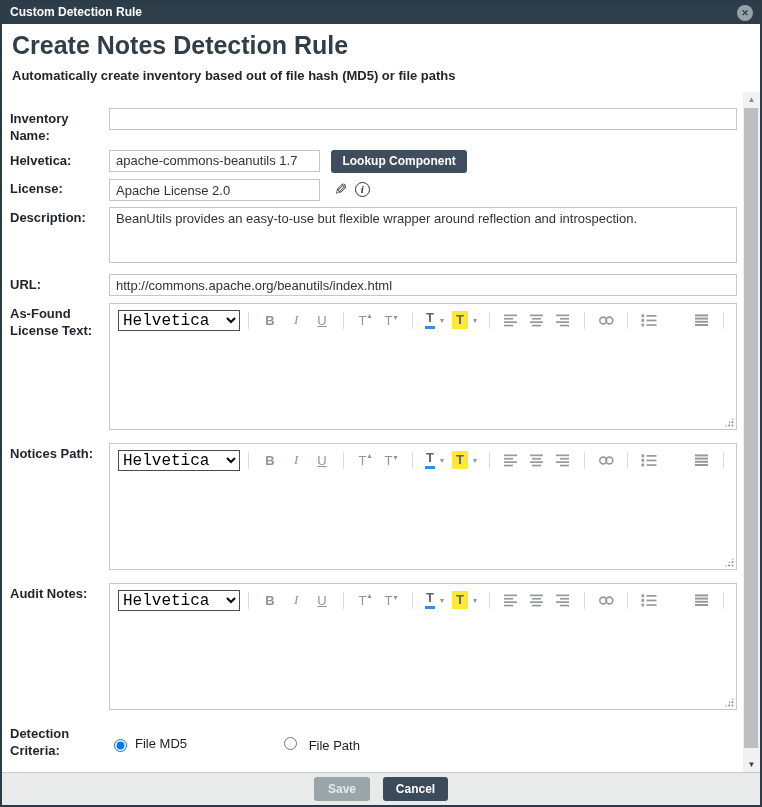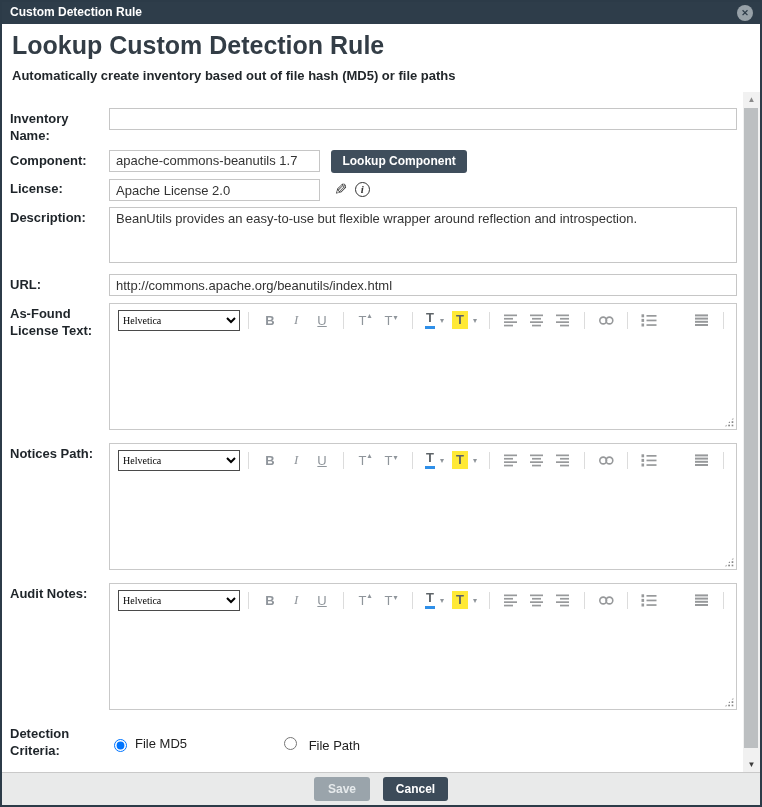--- a/index.html
+++ b/index.html
@@ -41,22 +41,22 @@
 
   .inline-icons { display:inline-flex; align-items:center; gap:7px; margin-left:10px; padding-top:2px; }
   .pencil { font-size:16px; color:#333; transform:scaleX(-1); display:inline-block; }
   .info-circle { width:15px; height:15px; border:1.2px solid #333; border-radius:50%; display:inline-flex;
                  align-items:center; justify-content:center; font-family:"Liberation Serif",serif;
                  font-style:italic; font-weight:bold; font-size:11px; color:#333; }
 
   
   .editor { border:1px solid #c9c9c9; height:127px; position:relative; background:#fff; }
   .rte-toolbar { display:flex; align-items:center; padding:5px 4px 0 8px; height:27px; overflow:hidden; }
-  .rte-font { width:132px; height:21px; border:1px solid #4a4a4a; font-size:10px; background:#fff;
-              font-family:Liberation Serif, serif; }
+  .rte-font { width:132px; height:21px; border:1px solid #4a4a4a; font-size:16px; background:#fff;
+              font-family:Liberation Mono, monospace; }
   .sep { width:1px; height:17px; background:#dcdcdc; margin:0 8px; flex:none; }
   .ti { border:none; background:none; font-family:"Liberation Sans",sans-serif; font-size:13px;
         color:#8f959b; min-width:20px; height:20px; margin:0 3px; padding:0 1px; cursor:pointer;
         display:inline-flex; align-items:center; justify-content:center; flex:none; }
   .ti.b { font-weight:bold; }
   .ti.i { font-style:italic; font-family:"Liberation Serif",serif; }
   .ti.u { text-decoration:underline; }
   .mini { font-size:8px; line-height:1; }
   .mini.up { margin:-9px 0 0 1px; }
   .mini.dn { margin:-4px 0 0 1px; }
@@ -98,35 +98,35 @@
 <body>
 
 <div class="dialog">
 
   <div class="titlebar">
     <span>Custom Detection Rule</span>
     <span class="close-btn">✕</span>
   </div>
 
   <div class="header">
-    <h1>Lookup Custom Detection Rule</h1>
+    <h1>Create Notes Detection Rule</h1>
     <div class="subtitle">Automatically create inventory based out of file hash (MD5) or file paths</div>
   </div>
 
   <div class="content">
 
     <div class="row mb12">
       <div class="flabel">Inventory Name:</div>
       <div class="fieldwrap">
         <input type="text" class="tinput" value="" style="">
       </div>
     </div>
 
     <div class="row mb5">
-      <div class="flabel">Component:</div>
+      <div class="flabel">Helvetica:</div>
       <div class="fieldwrap">
         <input type="text" class="tinput short" value="apache-commons-beanutils 1.7" style="">
         <button class="btn-dark" style="margin-left:7px;">Lookup Component</button>
       </div>
     </div>
 
     <div class="row mb6">
       <div class="flabel">License:</div>
       <div class="fieldwrap">
         <input type="text" class="tinput short" value="Apache License 2.0" style="">

